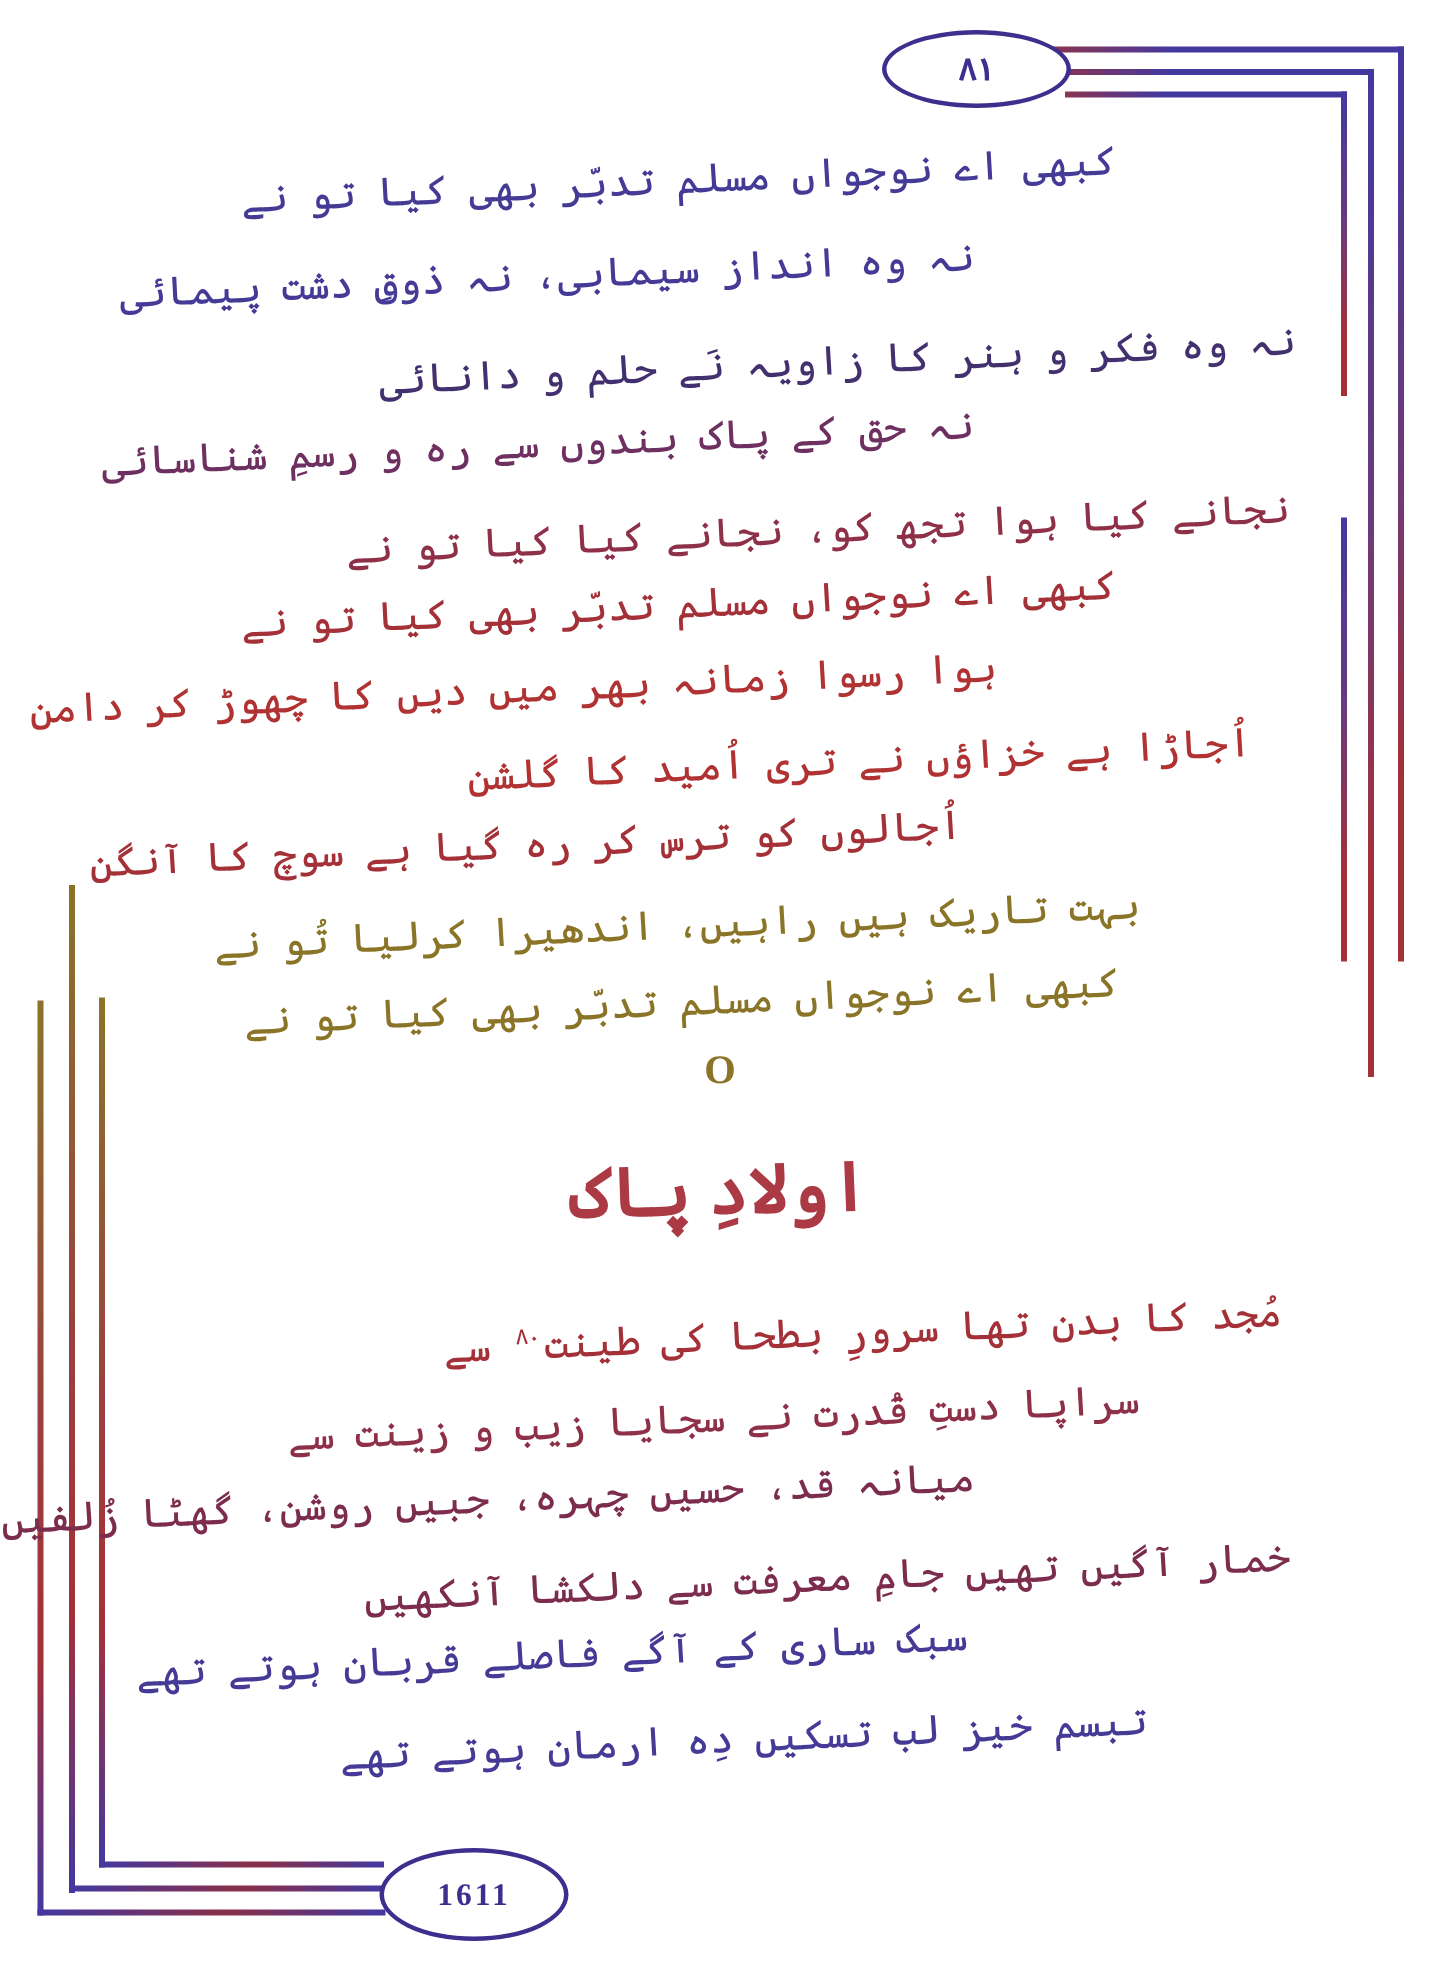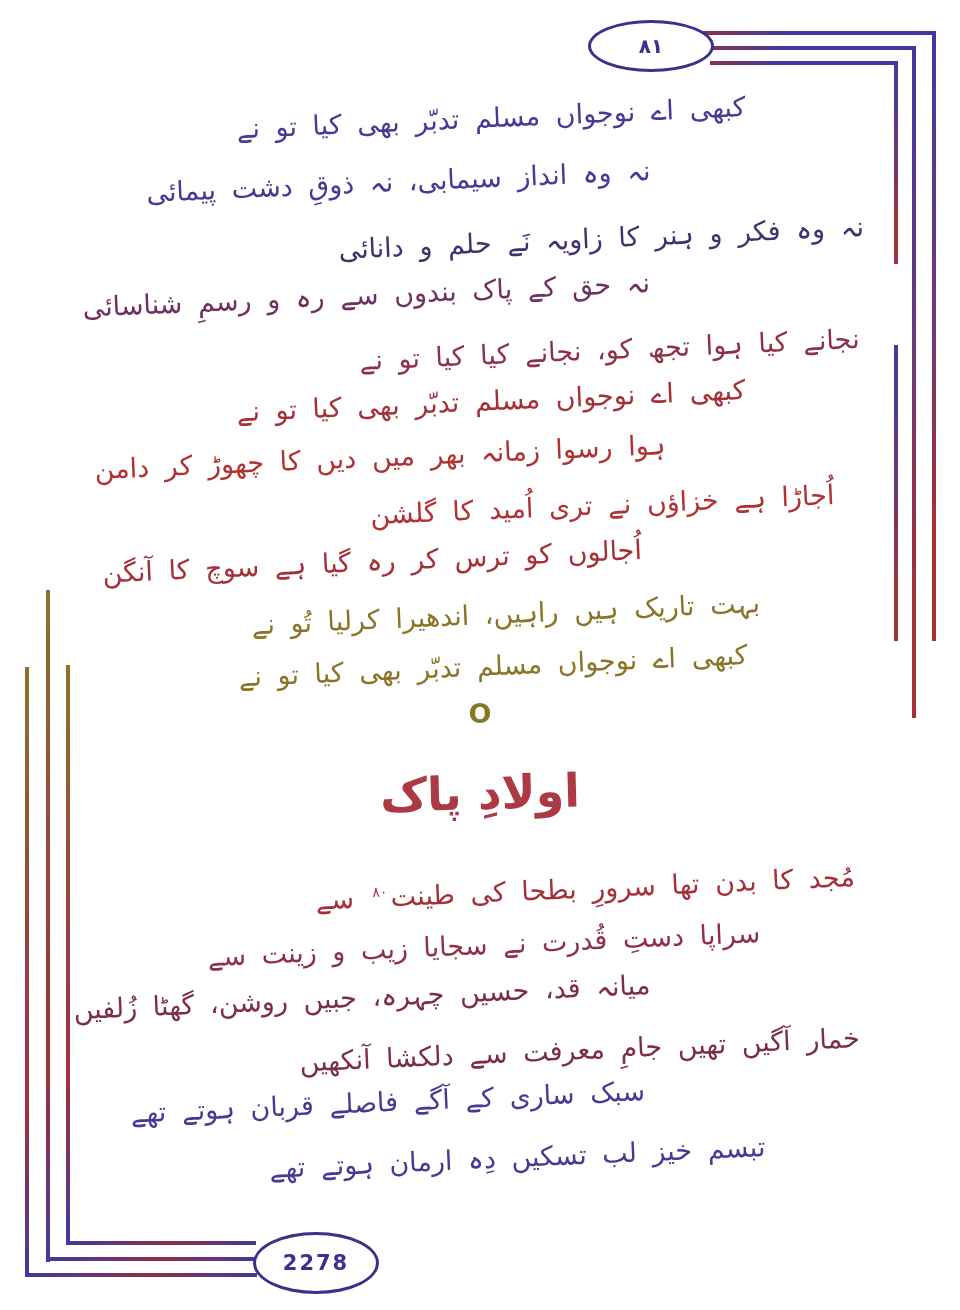--- a/index.html
+++ b/index.html
@@ -1,21 +1,21 @@
 <!DOCTYPE html>
 <html lang="ur" style="--indigo: #453A95; --purple_dark: #43306E; --maroon_purple: #6E3060; --maroon: #8E3048; --red: #A43038; --red_bright: #B13232; --olive: #8A7428; --heading_crimson: #AC3A44; --dark_maroon: #7C2D4E; --border_indigo: #4338A0; --oval_ink: #3C2F8E;"><head>
 <meta charset="utf-8">
 <style>
   html,body{margin:0;padding:0;}
   body{
     width:960px;height:1310px;position:relative;overflow:hidden;
     background:#ffffff;
     font-family:"DejaVu Sans",sans-serif;
   }
-  .page{position:absolute;inset:0;}
+  .page{position:absolute;inset:0;font-family:Liberation Serif, serif;}
 
   
   .frame{position:absolute;}
   .h-top{height:4px;background:linear-gradient(90deg,#8a3550 0%,var(--border_indigo) 35%,var(--border_indigo) 100%);}
   .v-right{width:4px;background:linear-gradient(180deg,var(--border_indigo) 0%,#6b3a7a 45%,var(--red) 80%,var(--red) 100%);}
   .v-left{width:4px;background:linear-gradient(180deg,var(--olive) 0%,#9a4040 45%,var(--red) 72%,var(--border_indigo) 100%);}
   .h-bottom{height:4px;background:linear-gradient(90deg,var(--border_indigo) 0%,#8a3048 55%,var(--border_indigo) 100%);}
 
   
   .oval{
@@ -96,16 +96,16 @@
     <span>مُجد کا بدن تھا سرورِ بطحا کی طینت</span><sup class="fn">۸۰</sup>
     <span>سے</span>
   </div>
   <div class="pline c-maroon" style="top:910px;right:200px;"><span>سراپا دستِ قُدرت نے سجایا زیب و زینت سے</span></div>
   <div class="pline c-darkmaroon" style="top:962px;right:310px;"><span>میانہ قد، حسیں چہرہ، جبیں روشن، گھٹا زُلفیں</span></div>
   <div class="pline c-darkmaroon" style="top:1015px;right:100px;"><span>خمار آگیں تھیں جامِ معرفت سے دلکشا آنکھیں</span></div>
   <div class="pline c-indigo" style="top:1068px;right:315px;"><span>سبک ساری کے آگے فاصلے قربان ہوتے تھے</span></div>
   <div class="pline c-indigo" style="top:1124px;right:195px;"><span>تبسم خیز لب تسکیں دِہ ارمان ہوتے تھے</span></div>
 
   <div class="oval oval-bottom">
-    <span>2278</span>
+    <span>1611</span>
   </div>
 
 </div>
 
 </body></html>

